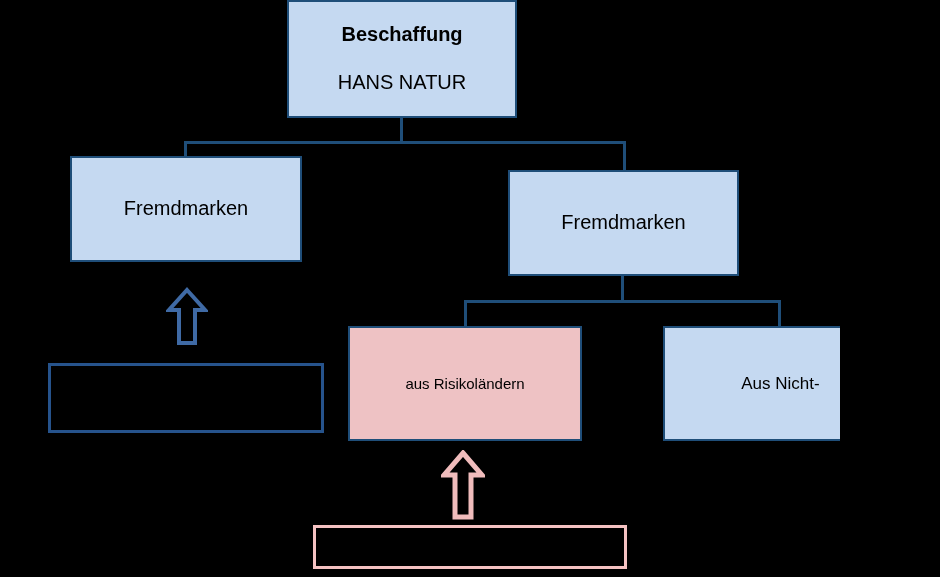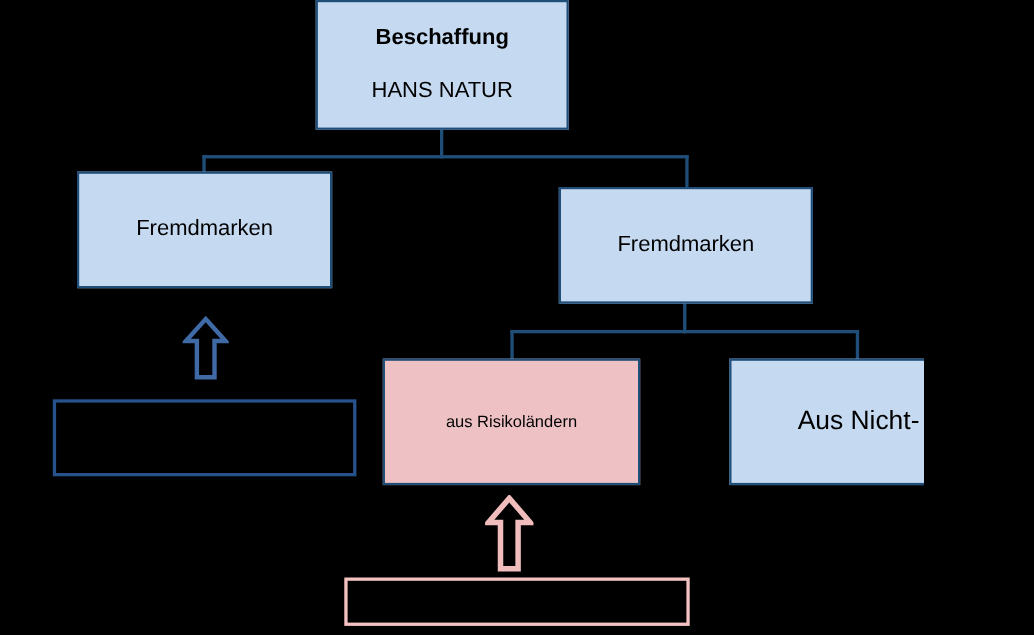--- a/index.html
+++ b/index.html
@@ -89,21 +89,21 @@
   </div>
 
   <div class="node filled-blue" style="left:508px; top:170px; width:231px; height:106px; font-size:20px;">
     <span class="line1">Fremdmarken</span>
   </div>
 
   <div class="node filled-pink" style="left:348px; top:326px; width:234px; height:115px; font-size:15px;">
     <span class="line1">aus Risikoländern</span>
   </div>
 
-  <div class="node filled-blue" style="left:663px; top:326px; width:235px; height:115px; font-size:24px;">
+  <div class="node filled-blue" style="left:663px; top:326px; width:235px; height:115px; font-size:17px;">
     <span class="line1">Aus Nicht-</span>
   </div>
 
   <div class="node outline-blue" style="left:48px; top:363px; width:276px; height:70px; font-size:18px;">
     <span class="line1"></span>
   </div>
 
   <div class="node outline-pink" style="left:313px; top:525px; width:314px; height:44px; font-size:18px;">
     <span class="line1"></span>
   </div>

